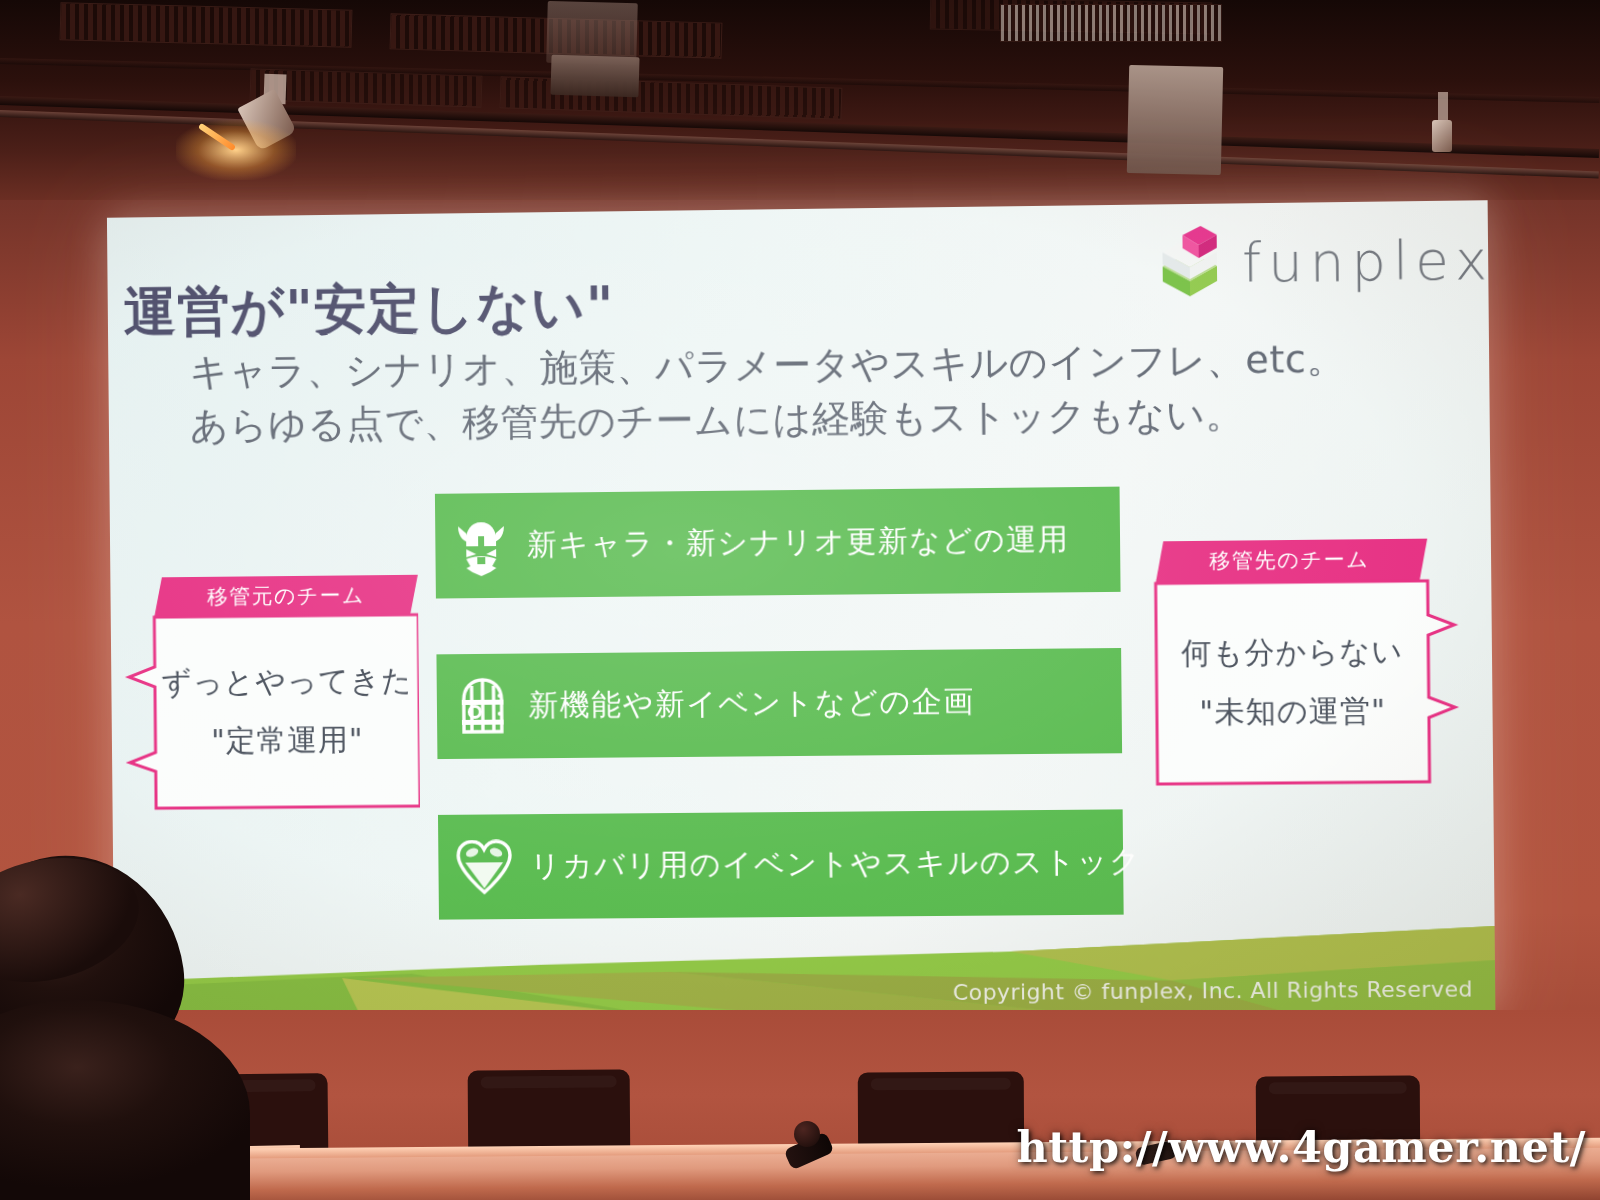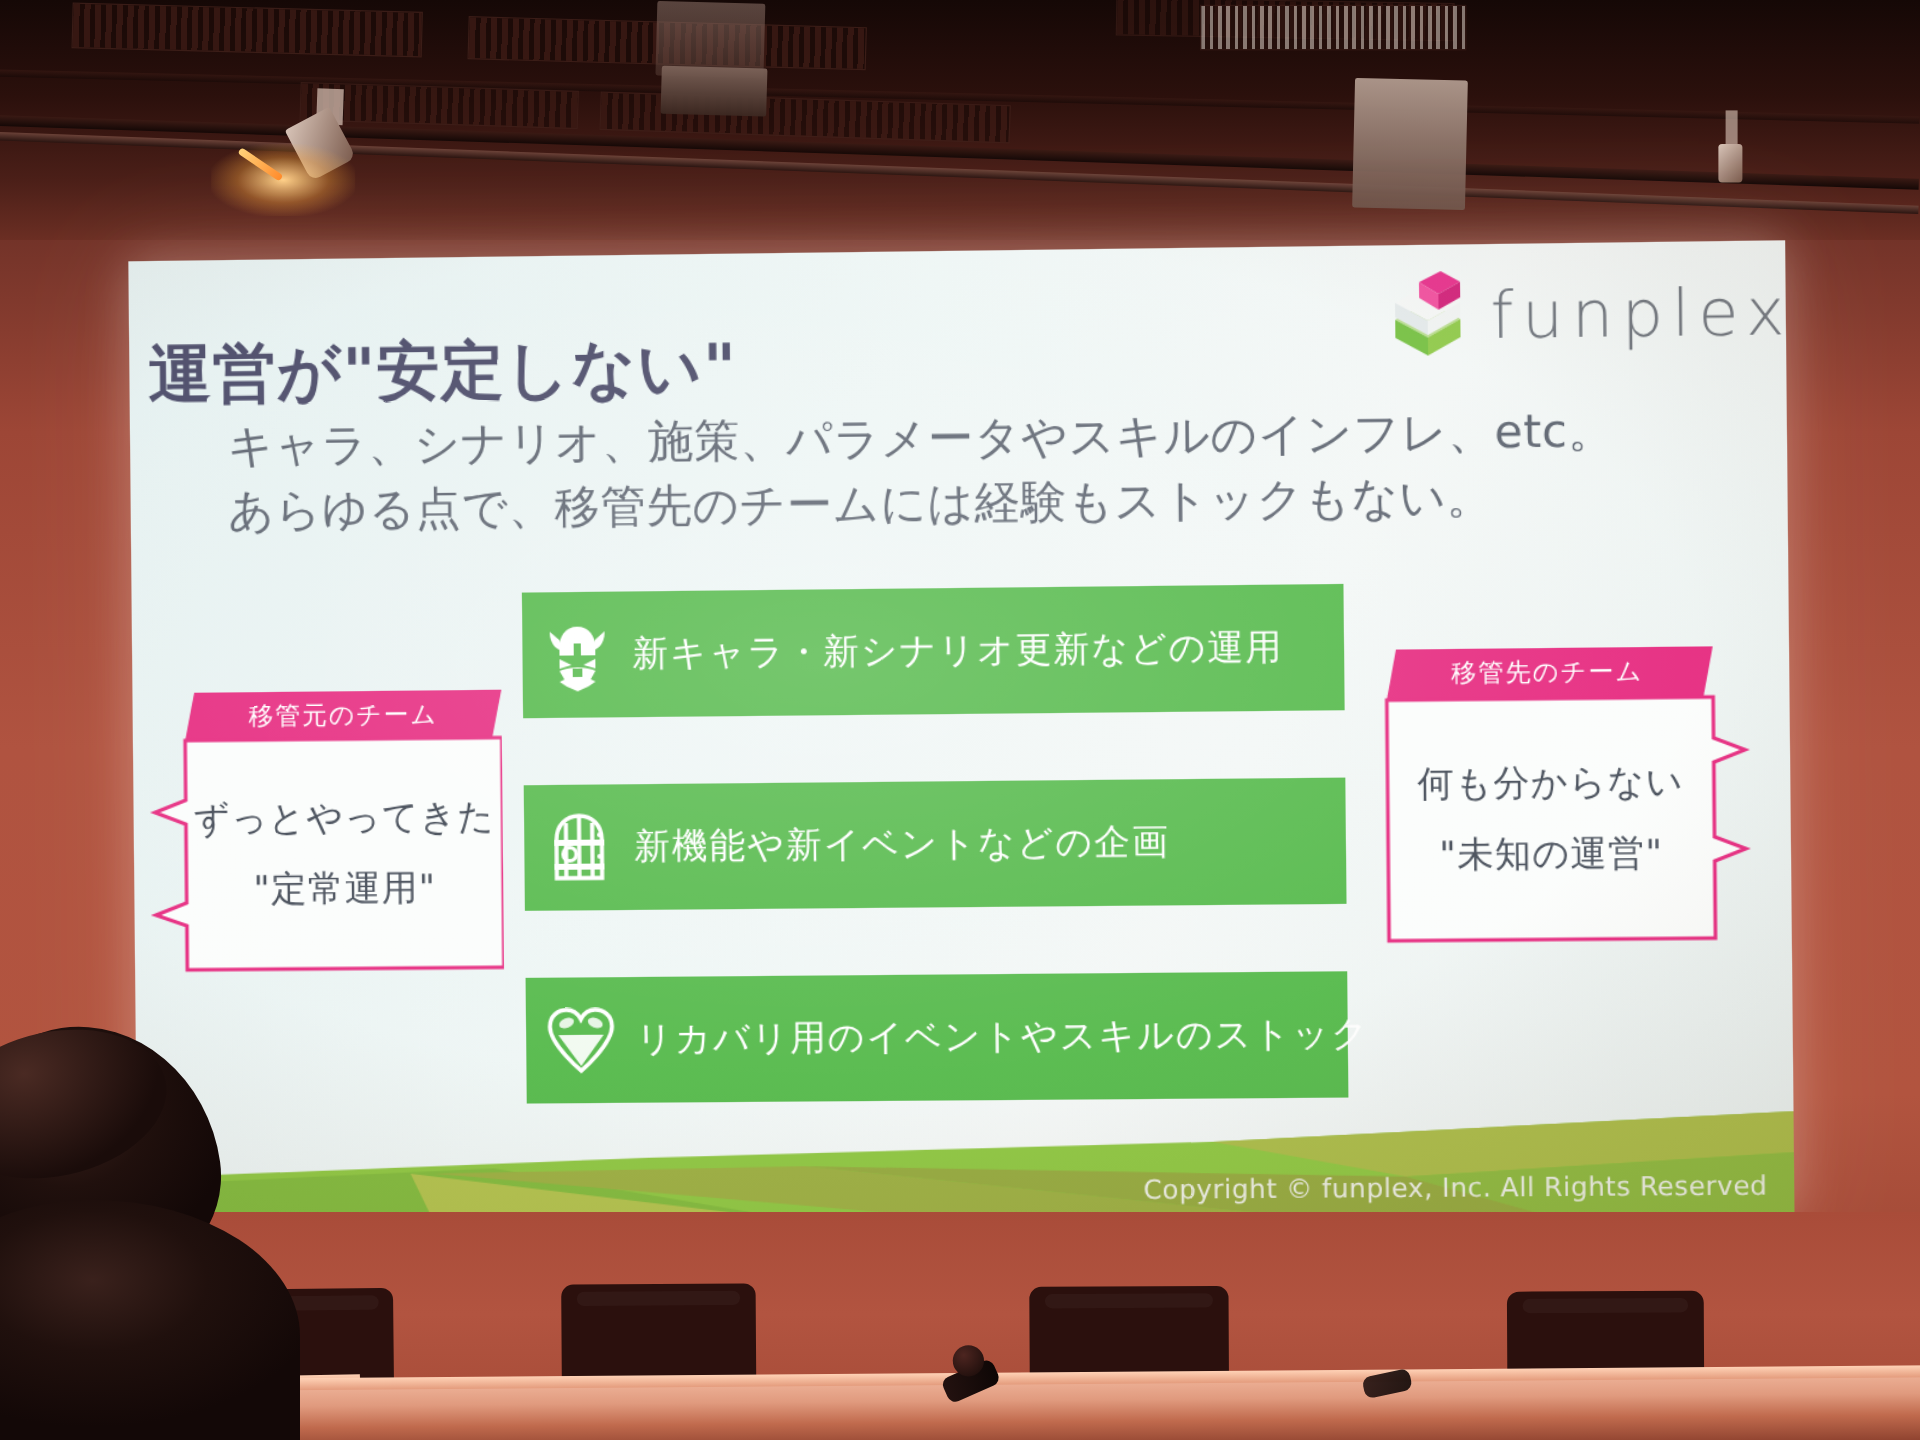--- a/index.html
+++ b/index.html
@@ -241,13 +241,14 @@
   <div class="table-edge" style="left:238px;top:1143px;width:1400px;height:10px;transform:rotate(-0.45deg);"></div>
 
   <div class="mic-body" style="left:786px;top:1140px;width:46px;height:22px;transform:rotate(-24deg);"></div>
   <div class="mic-head" style="left:794px;top:1121px;width:26px;height:26px;"></div>
   <div class="mic-body" style="left:1136px;top:1144px;width:40px;height:18px;transform:rotate(-12deg);opacity:.9;"></div>
 
   <div class="person" style="left:-40px;top:855px;width:222px;height:222px;border-radius:48% 52% 46% 54%/54% 58% 42% 46%;transform:rotate(-8deg);"></div>
   <div class="person" style="left:-70px;top:1000px;width:320px;height:210px;border-radius:46% 54% 0 0;"></div>
   <div style="position:absolute;left:-50px;top:860px;width:190px;height:120px;border-radius:50%;background:radial-gradient(ellipse at 40% 25%,#4a2a23,#1a0c0a 70%);transform:rotate(-12deg);"></div>
 
+  <div class="watermark">http://www.4gamer.net/</div>
 </div>
 
 </body></html>

